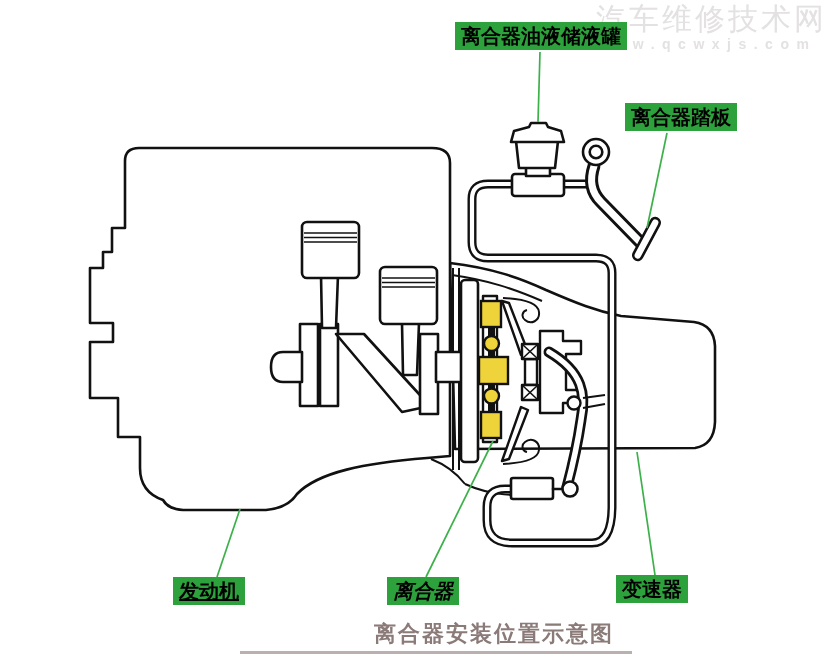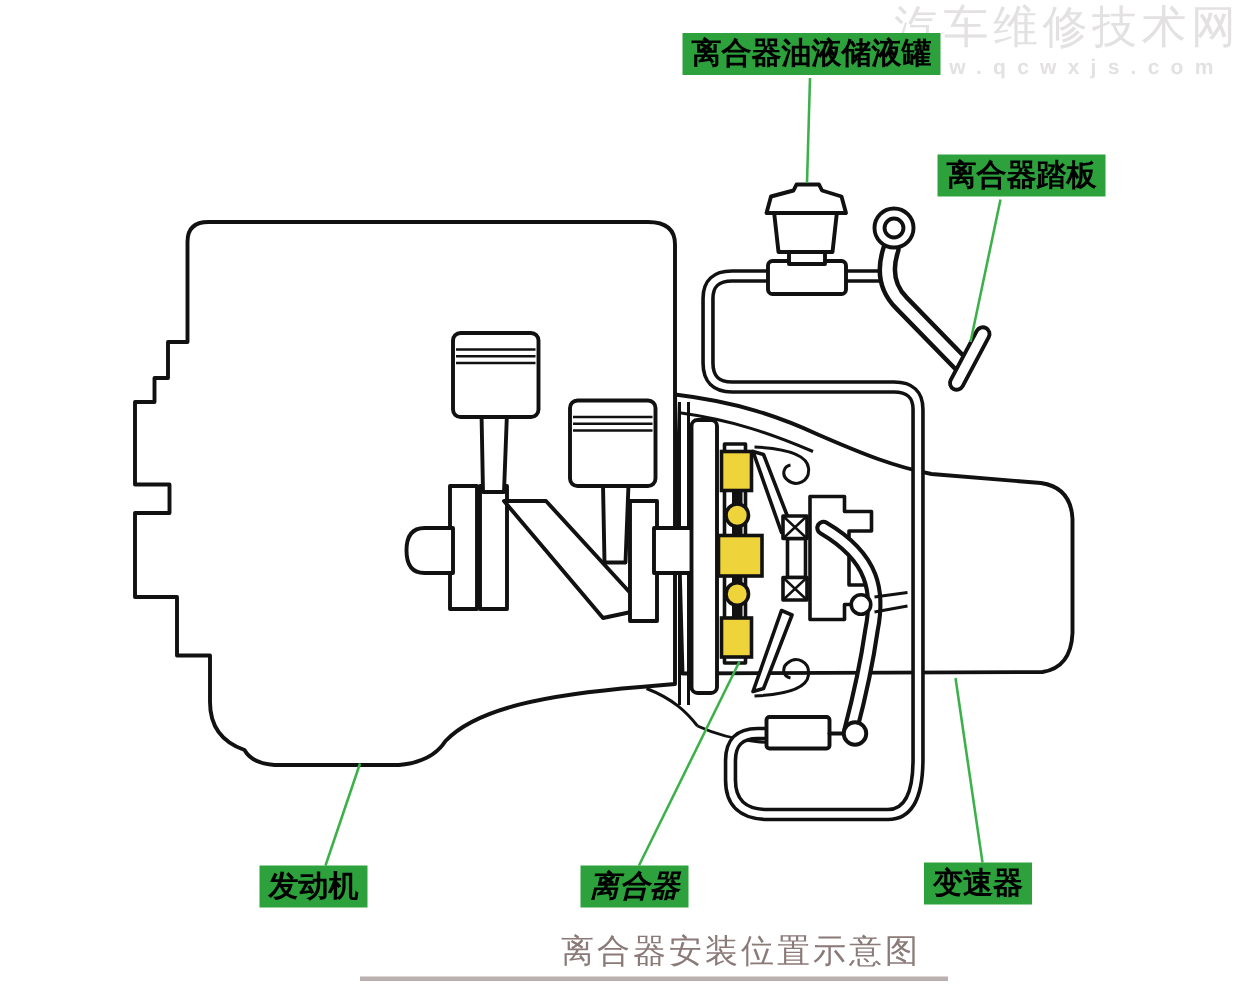--- a/index.html
+++ b/index.html
@@ -16,21 +16,21 @@
   .stage{position:relative;width:840px;height:669px;background:#ffffff;overflow:hidden;}
   .watermark{position:absolute;left:596px;top:2px;color:var(--watermark-gray);text-align:left;user-select:none;}
   .watermark .wm-title{font-size:30px;font-weight:normal;letter-spacing:3px;line-height:34px;white-space:nowrap;}
   .watermark .wm-url{font-size:14px;font-weight:bold;letter-spacing:7.5px;line-height:16px;white-space:nowrap;}
   .diagram-svg{position:absolute;left:0;top:0;}
   .glabel{position:absolute;background:var(--label-green);color:#000;font-size:20px;font-weight:600;
           line-height:24px;padding:2px 6px;white-space:nowrap;}
   .caption-badge{position:absolute;left:207px;top:617px;width:144px;height:31px;border-radius:15px;
           background:var(--caption-badge);color:#fff;font-size:21px;font-weight:bold;text-align:center;
           line-height:31px;letter-spacing:1px;}
-  .caption-title{position:absolute;left:374px;top:619px;font-size:22px;font-weight:400;
+  .caption-title{position:absolute;left:374px;top:619px;font-size:22px;font-weight:700;
           color:var(--caption-text);letter-spacing:2px;white-space:nowrap;}
   .caption-rule{position:absolute;left:240px;top:651px;width:392px;height:3px;background:#b9b0af;}
   
   .ln   {stroke:var(--line-black);stroke-width:2.6;fill:none;stroke-linejoin:round;stroke-linecap:round;}
   .lnf  {stroke:var(--line-black);stroke-width:2.6;fill:#fff;stroke-linejoin:round;}
   .ln2  {stroke:var(--line-black);stroke-width:2;fill:none;stroke-linejoin:round;}
   .lnf2 {stroke:var(--line-black);stroke-width:2.4;fill:#fff;stroke-linejoin:round;}
   .thin {stroke:var(--line-black);stroke-width:1.6;}
   .yellow{fill:var(--clutch-yellow);stroke:var(--line-black);stroke-width:2.4;}
   .pipe-outer{stroke:var(--line-black);stroke-width:9;fill:none;stroke-linejoin:round;}
@@ -162,20 +162,20 @@
       <line class="leader" x1="540" y1="52" x2="538" y2="122"></line>
       <line class="leader" x1="667" y1="133" x2="647" y2="228"></line>
       <line class="leader" x1="240" y1="509" x2="217" y2="577"></line>
       <line class="leader" x1="493" y1="441" x2="426" y2="577"></line>
       <line class="leader" x1="637" y1="452" x2="655" y2="575"></line>
     </g>
   </svg>
 
   <div class="glabel" style="left:455px;top:22px;">离合器油液储液罐</div>
   <div class="glabel" style="left:625px;top:103px;">离合器踏板</div>
-  <div class="glabel" style="left:173px;top:577px;">发动机</div>
+  <div class="glabel" style="left:173px;top:577px;text-decoration:underline;">发动机</div>
   <div class="glabel" style="left:387px;top:577px;font-style:italic;">离合器</div>
   <div class="glabel" style="left:597px;top:575px;margin-left:19px;">变速器</div>
 
   <div class="caption-rule"></div>
   <div class="caption-title">离合器安装位置示意图</div>
 
 </div>
 
 </body></html>

